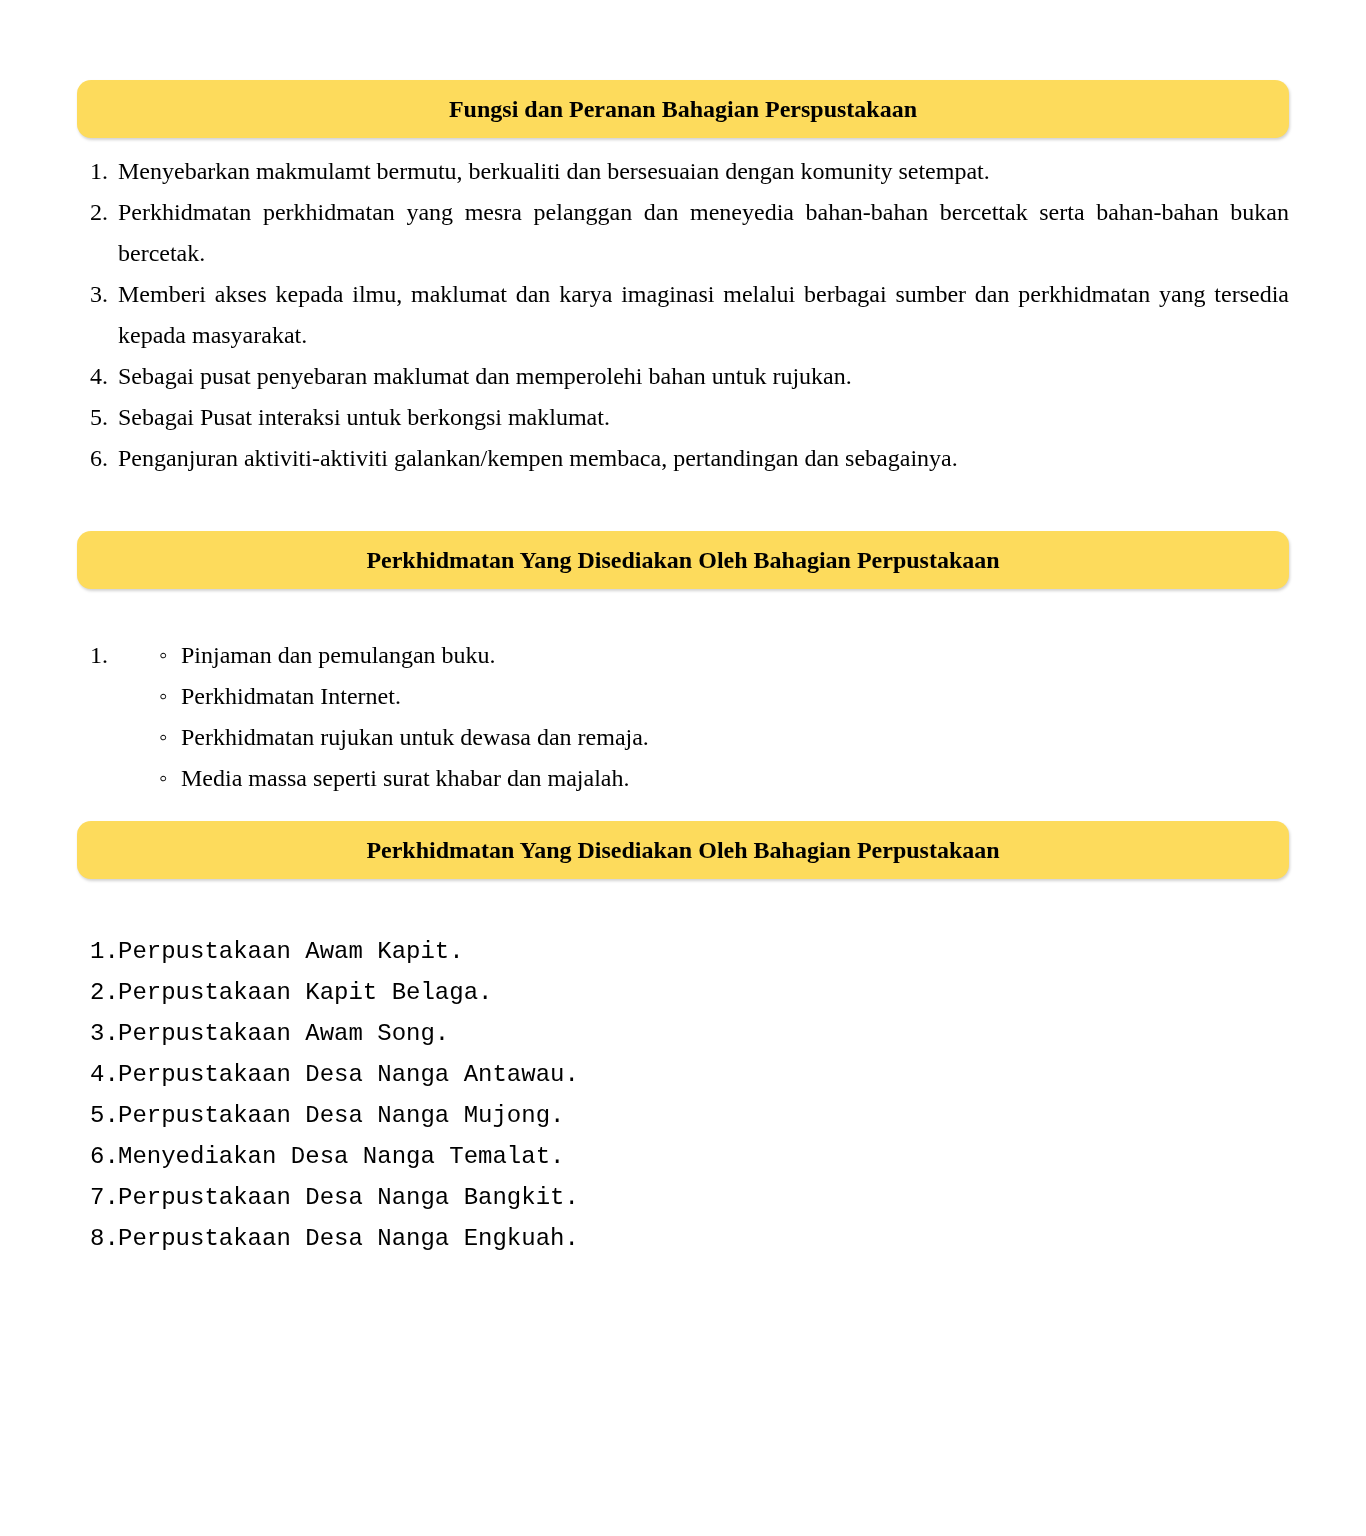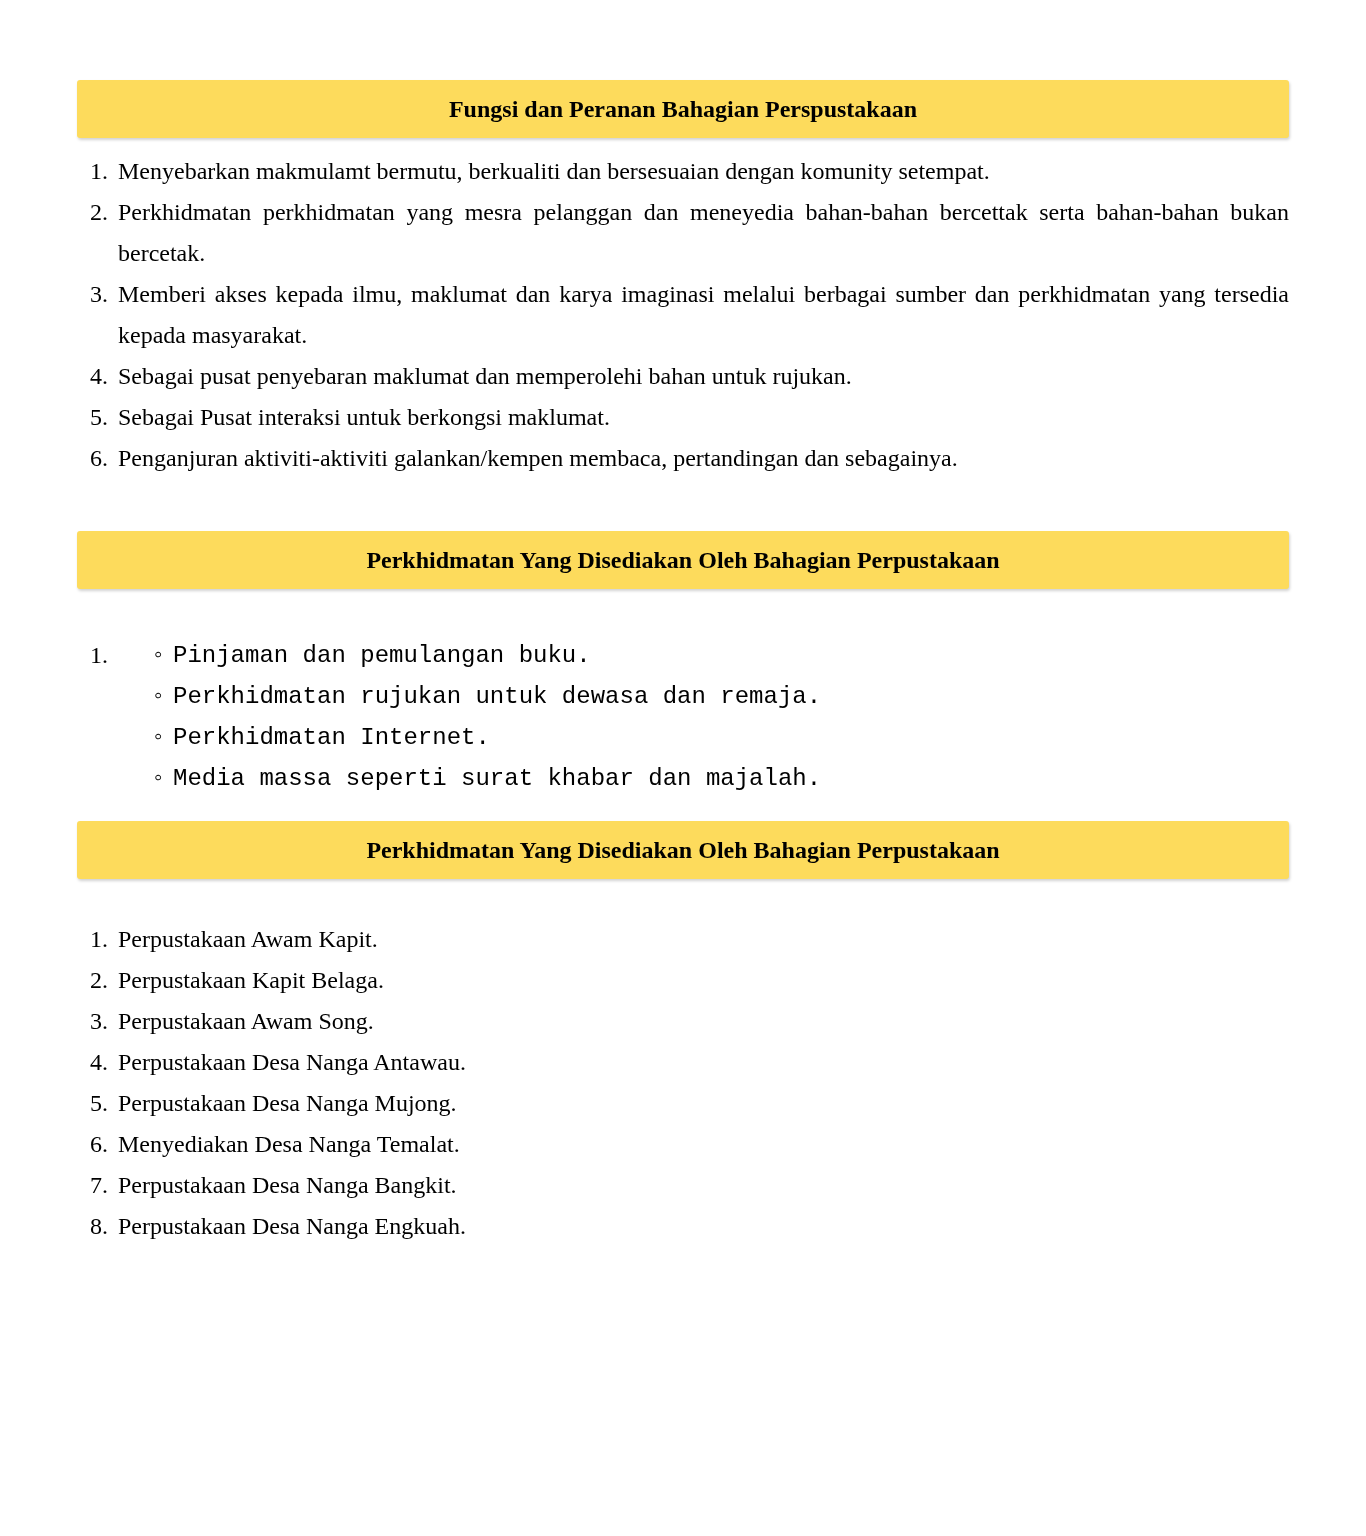--- a/index.html
+++ b/index.html
@@ -9,21 +9,21 @@
     min-height: 1536px;
     padding: 80px 77px 60px 77px;
     background: #ffffff;
     font-family: "Liberation Serif", "DejaVu Serif", serif;
     font-size: 24px;
     line-height: 41px;
     color: #000000;
   }
   .banner {
     background: #fddb5c;
-    border-radius: 3px;
+    border-radius: 14px;
     height: 58px;
     display: flex;
     align-items: center;
     justify-content: center;
     box-shadow: 1px 2px 3px rgba(0,0,0,0.18);
   }
   .banner-title {
     font-weight: bold;
     font-size: 24px;
     text-align: center;
@@ -33,38 +33,37 @@
 
   ol.num-list {
     list-style: none;
     counter-reset: li;
     margin: 0;
     padding: 0 0 0 41px;
     text-align: justify;
   }
   ol.num-list.list-1 { margin-top: 13px; }
   ol.num-list.list-2 { margin-top: 46px; }
-  ol.num-list.list-3 { margin-top: 40px; }
+  ol.num-list.list-3 { margin-top: 52px; font-family: Liberation Mono, monospace; }
   ol.num-list > li {
     counter-increment: li;
     position: relative;
   }
   ol.num-list > li::before {
     content: counter(li) ".";
     position: absolute;
     left: -28px;
     top: 0;
   }
 
   ul.sub-list {
     list-style: none;
-    margin: 0;
+    margin: 8px;
     padding: 0 0 0 55px;
     text-align: justify;
-    font-family: Liberation Mono, monospace;
   }
   ul.sub-list > li {
     position: relative;
   }
   ul.sub-list > li::before {
     content: "\25E6";
     position: absolute;
     left: -22px;
     top: 0;
   }
@@ -88,22 +87,22 @@
   </ol>
 
   <div class="banner banner-2">
     <span class="banner-title">Perkhidmatan Yang Disediakan Oleh Bahagian Perpustakaan</span>
   </div>
 
   <ol class="num-list list-2">
     <li>
       <ul class="sub-list">
         <li>Pinjaman dan pemulangan buku.</li>
+        <li>Perkhidmatan Internet.</li>
         <li>Perkhidmatan rujukan untuk dewasa dan remaja.</li>
-        <li>Perkhidmatan Internet.</li>
         <li>Media massa seperti surat khabar dan majalah.</li>
       </ul>
     </li>
   </ol>
 
   <div class="banner banner-3">
     <span class="banner-title">Perkhidmatan Yang Disediakan Oleh Bahagian Perpustakaan</span>
   </div>
 
   <ol class="num-list list-3">

